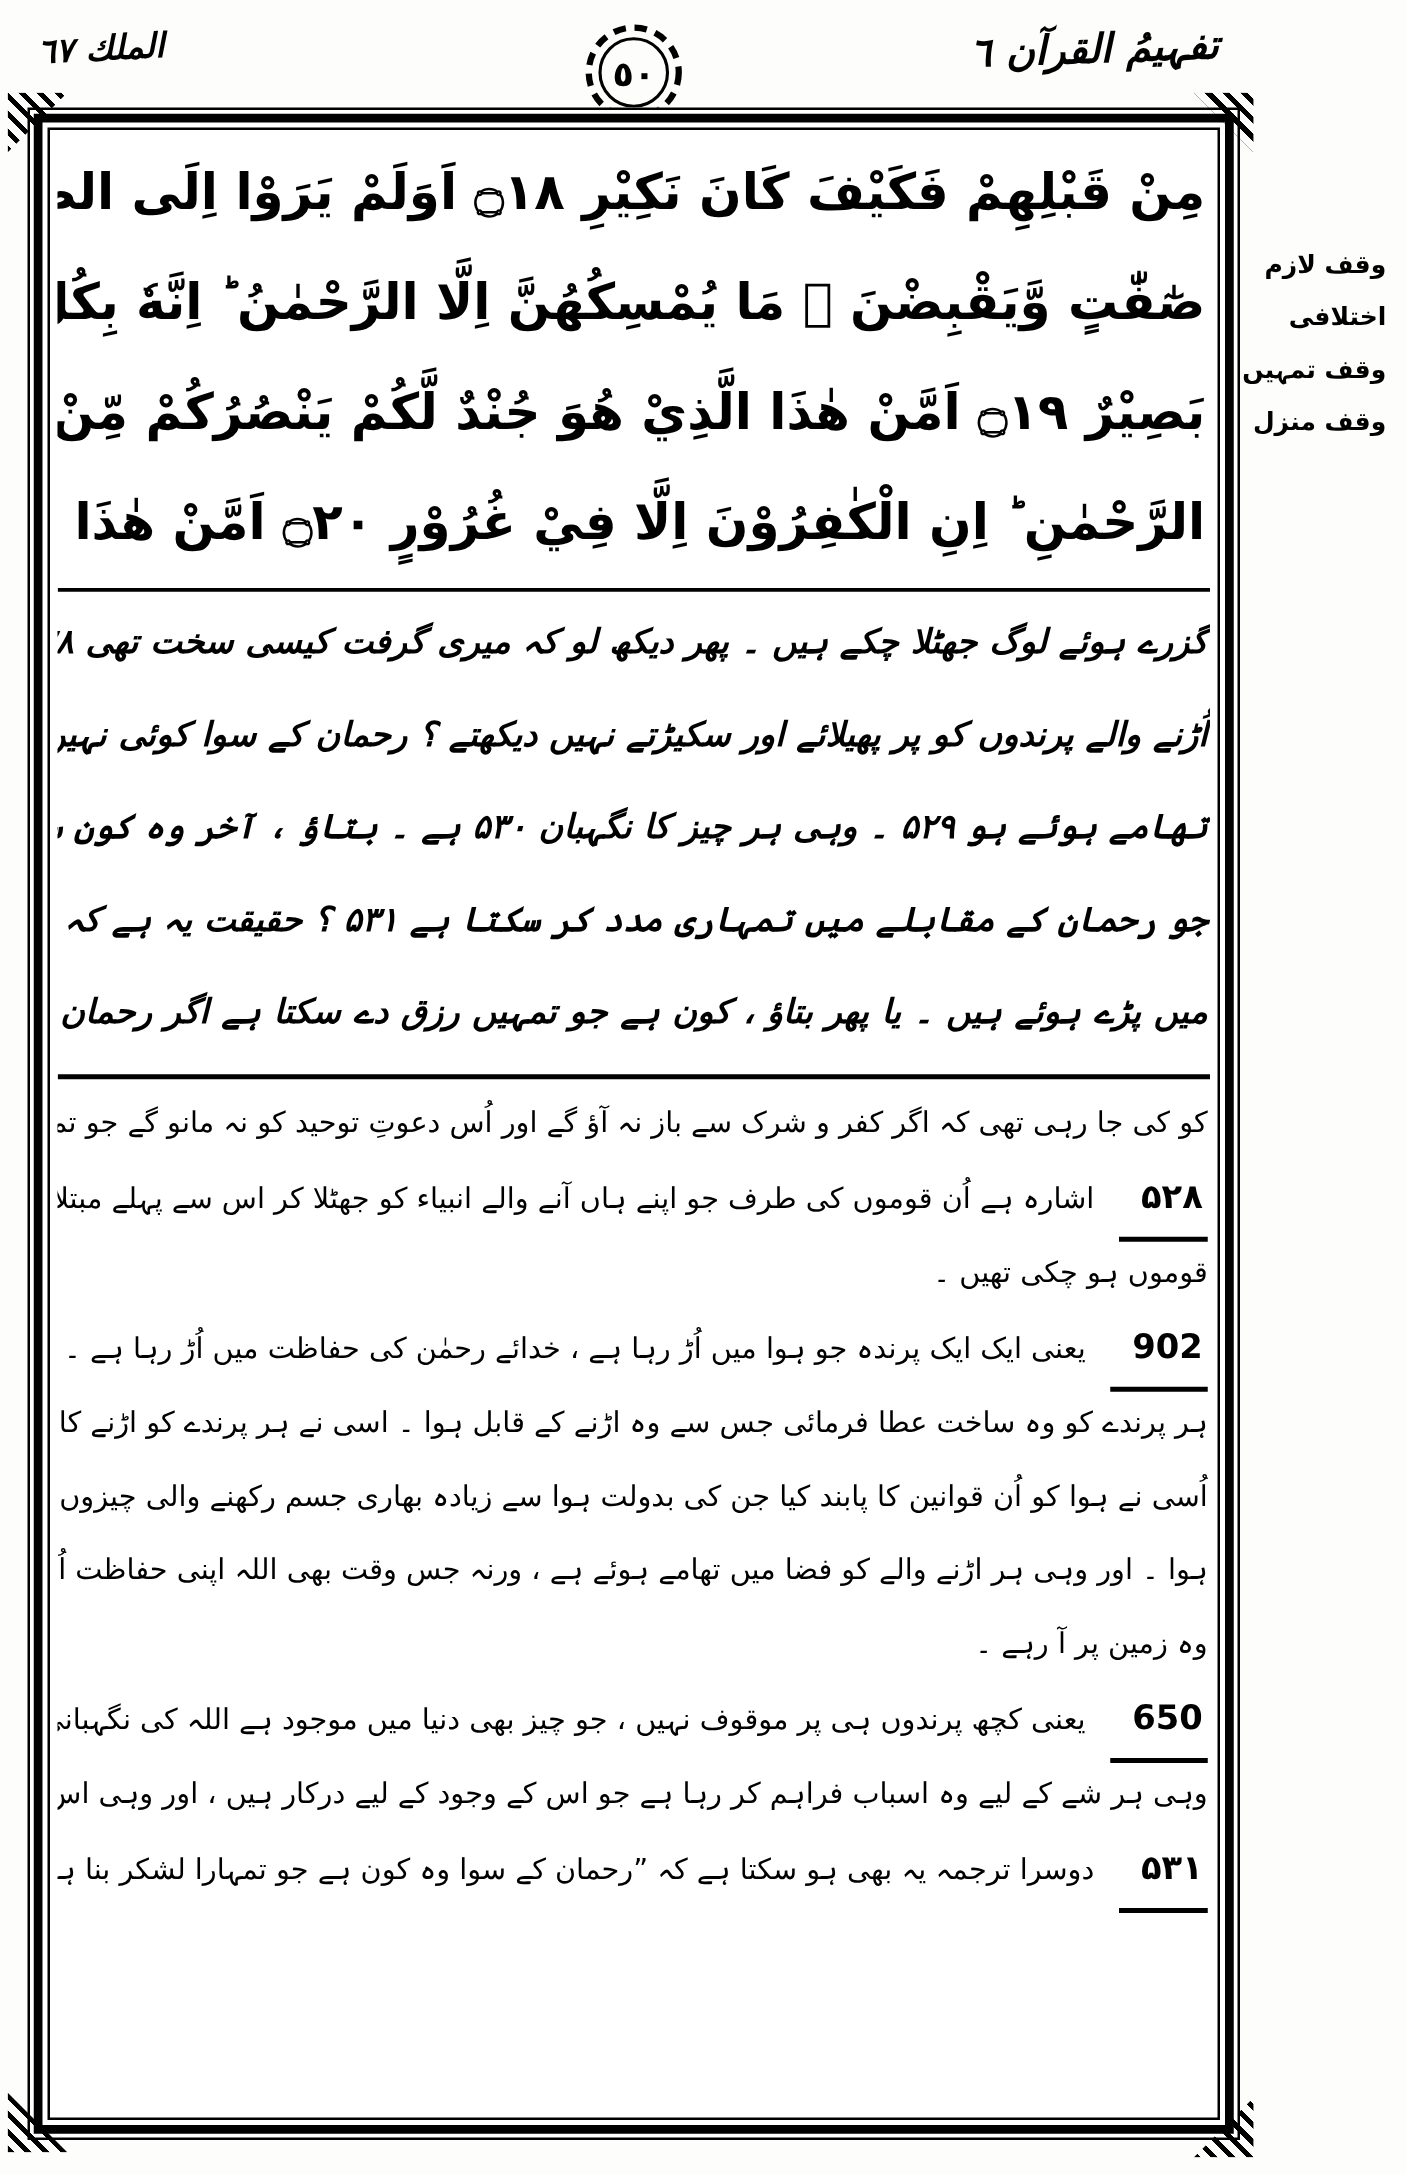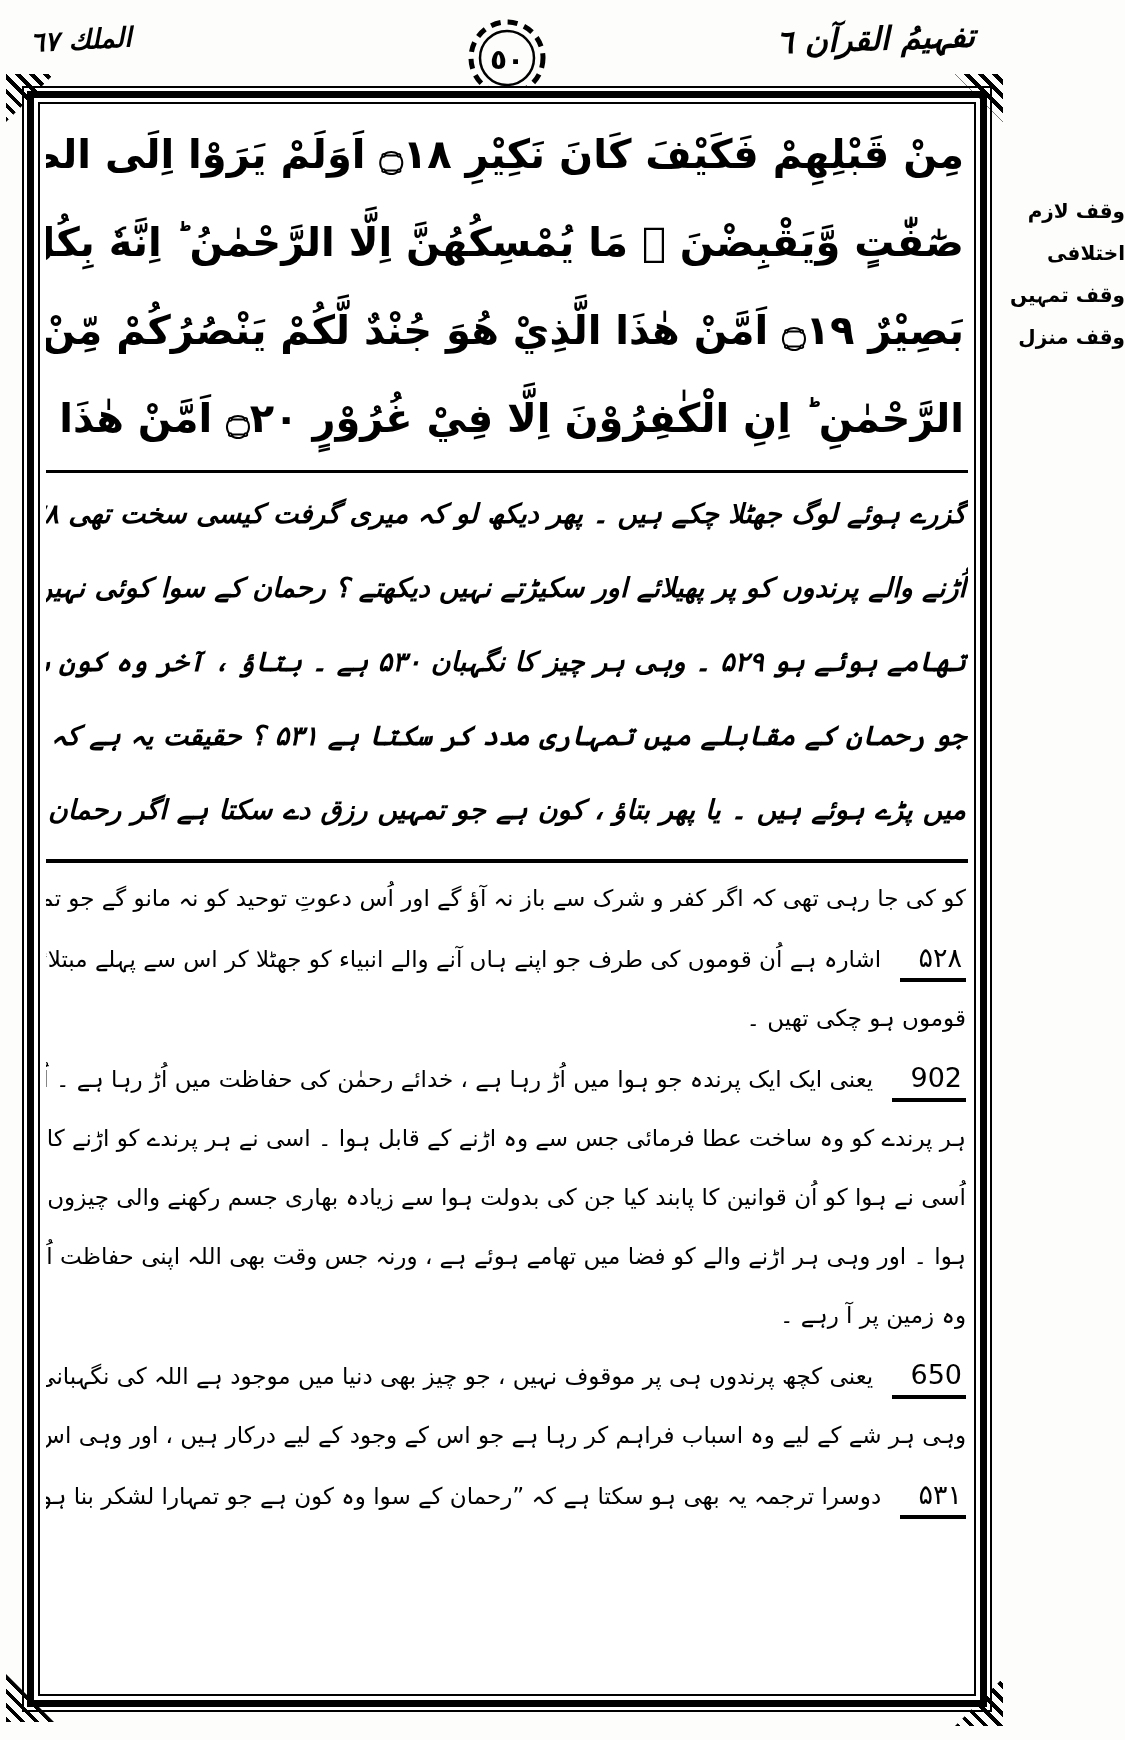--- a/index.html
+++ b/index.html
@@ -70,28 +70,28 @@
 
   
   .footnotes { padding:0 2px; }
   .fn {
     direction:rtl; font-size:23px; font-weight:500;
     line-height:59px; white-space:nowrap;
     text-align:justify; text-align-last:justify;
   }
   .fn.short { text-align-last:right; }
   .fn-num {
-    font-weight:normal; font-size:27px;
+    font-weight:bold; font-size:27px;
     border-bottom:4px solid #000;
-    padding:0 4px 5px 18px; margin-left:12px;
+    padding:0 4px 16px 18px; margin-left:12px;
   }
 
   
   .margin-notes {
-    position:absolute; right:0; top:190px; width:128px;
+    position:absolute; right:16px; top:190px; width:128px;
     direction:rtl; text-align:right;
     font-size:20px; font-weight:bold; line-height:42px;
   }
 </style>
 </head>
 <body>
 
 <div class="page-header">
   <div class="hdr-left">الملك ٦٧</div>
 

